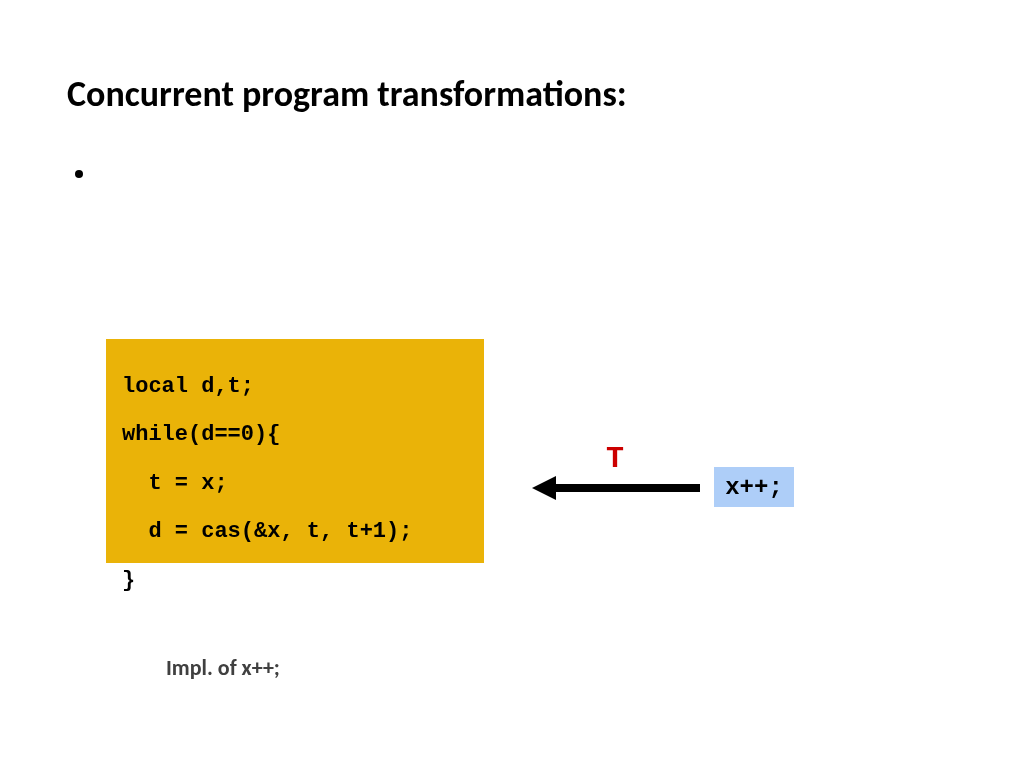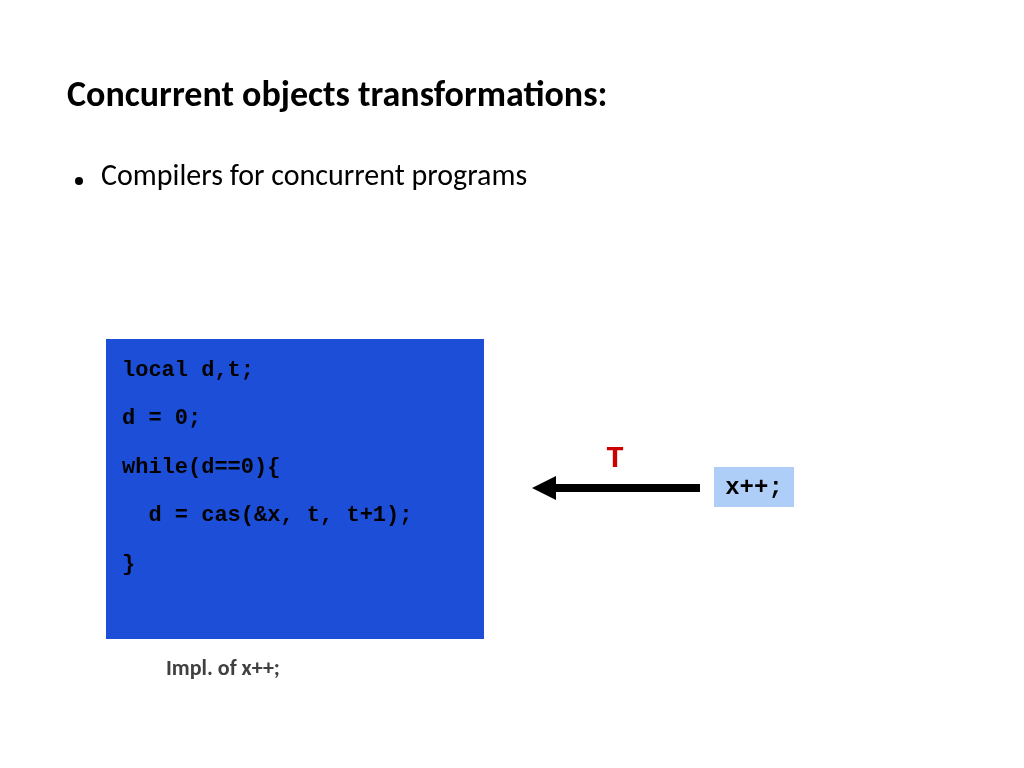--- a/index.html
+++ b/index.html
@@ -38,23 +38,23 @@
       border-radius: 50%;
       margin-right: 18px;
       margin-top: 14px;
       flex-shrink: 0;
     }
     .codebox {
       position: absolute;
       top: 339px;
       left: 106px;
       width: 378px;
-      height: 300px;
-      background: #1d4ed8;
-      padding: 8px 16px;
+      height: 224px;
+      background: #eab308;
+      padding: 24px 16px;
       font-family: "Courier New", monospace;
       font-size: 22px;
       font-weight: 700;
       color: #000;
       line-height: 2.2;
     }
     .caption {
       position: absolute;
       top: 654px;
       left: 166px;
@@ -97,33 +97,32 @@
       position: absolute;
       top: 30px;
       left: 0;
       width: 170px;
       height: 28px;
     }
   </style>
 </head>
 <body>
 
-<div class="title">Concurrent objects transformations:</div>
+<div class="title">Concurrent program transformations:</div>
 
 <div class="bullets">
   <div class="bullet">
     <div class="dot"></div>
-    <div>Compilers for concurrent programs</div>
   </div>
 </div>
 
 <div class="codebox">
   <div>local d,t;</div>
-  <div>d = 0;</div>
   <div>while(d==0){</div>
+  <div>&nbsp;&nbsp;t = x;</div>
   <div>&nbsp;&nbsp;d = cas(&amp;x, t, t+1);</div>
   <div>}</div>
 </div>
 
 <div class="caption">Impl. of  x++;</div>
 
 <div class="arrow-group">
   <div class="tlabel">T</div>
   <svg class="arrow-svg" viewBox="0 0 170 28">
     <line x1="168" y1="14" x2="20" y2="14" stroke="#000" stroke-width="8"></line>

